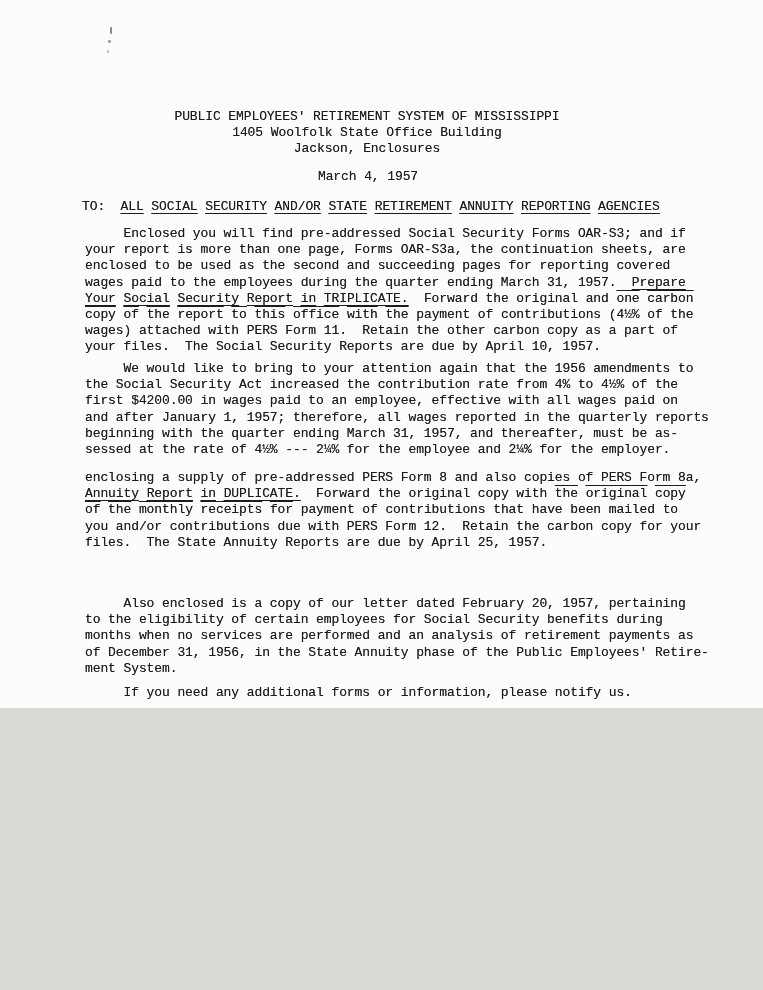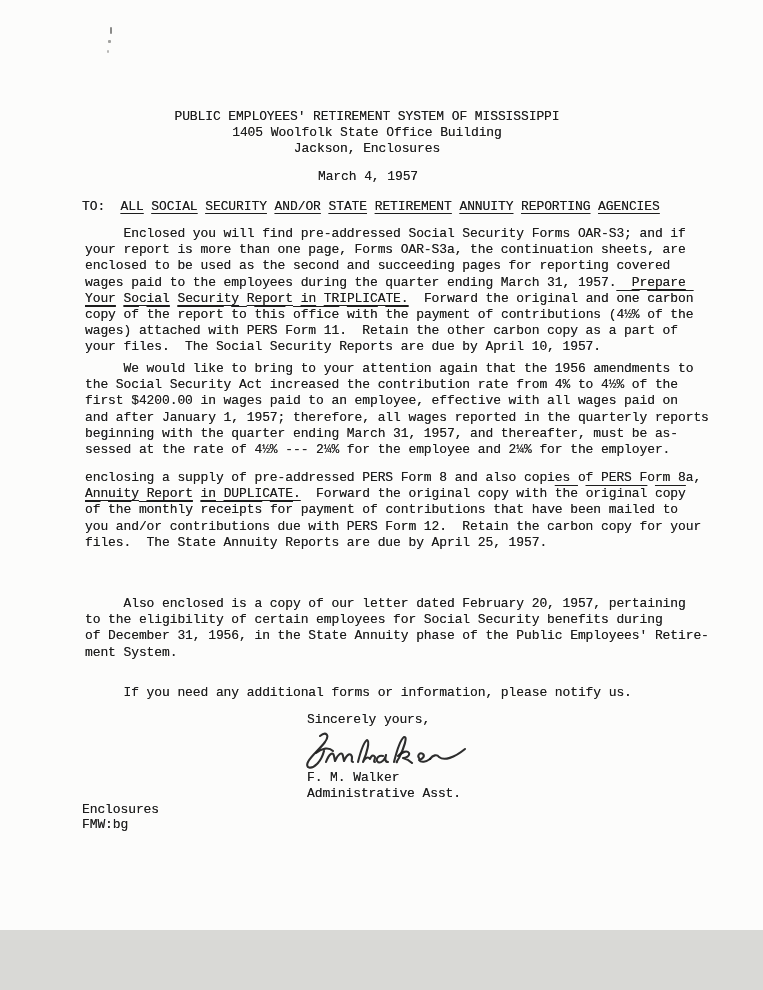--- a/index.html
+++ b/index.html
@@ -1,18 +1,18 @@
 <!DOCTYPE html>
 <html><head>
 <meta charset="utf-8">
 <style>
   html,body{margin:0;padding:0;background:#d9d9d6;}
   .page{
     position:relative;
-    width:763px;height:930px;
+    width:763px;height:708px;
     margin:0 auto;
     background:#fcfcfb;
     overflow:hidden;
     font-family:"Liberation Mono","DejaVu Sans Mono",monospace;
     font-size:13px;
     letter-spacing:-0.1px;
     color:#1c1c1c;
     text-shadow:0 0 .55px rgba(10,10,10,.6);
   }
   .abs{position:absolute;}
@@ -84,20 +84,21 @@
   <div class="abs para p3">
       <div class="ln">enclosing a supply of pre-addressed PERS Form 8 and also copies of PERS Form 8a,</div>
       <div class="ln"><span class="uw">Annuity</span> <span class="uw">Report</span> <span class="uw">in</span> <span class="uw">DUPLICATE.</span>  Forward the original copy with <span class="ow">the</span> <span class="ow">original</span> <span class="ow">copy</span></div>
       <div class="ln"><span class="ow">of</span> <span class="ow">the</span> <span class="ow">monthly</span> <span class="ow">receipts</span> <span class="ow">for</span> payment of contributions that have been mailed to</div>
       <div class="ln">you and/or contributions due with PERS Form 12.  Retain the carbon copy for your</div>
       <div class="ln">files.  The State Annuity Reports are due by April 25, 1957.</div>
     </div>
   <div class="abs para p4">
       <div class="ln">     Also enclosed is a copy of our letter dated February 20, 1957, pertaining</div>
       <div class="ln">to the eligibility of certain employees for Social Security benefits during</div>
+      <div class="ln">months when no services are performed and an analysis of retirement payments as</div>
       <div class="ln">of December 31, 1956, in the State Annuity phase of the Public Employees' Retire-</div>
       <div class="ln">ment System.</div>
     </div>
   <div class="abs para p5">
       <div class="ln">     If you need any additional forms or information, please notify us.</div>
     </div>
 
   <div class="abs salutation">
     <div class="ln">Sincerely yours,</div>
   </div>

